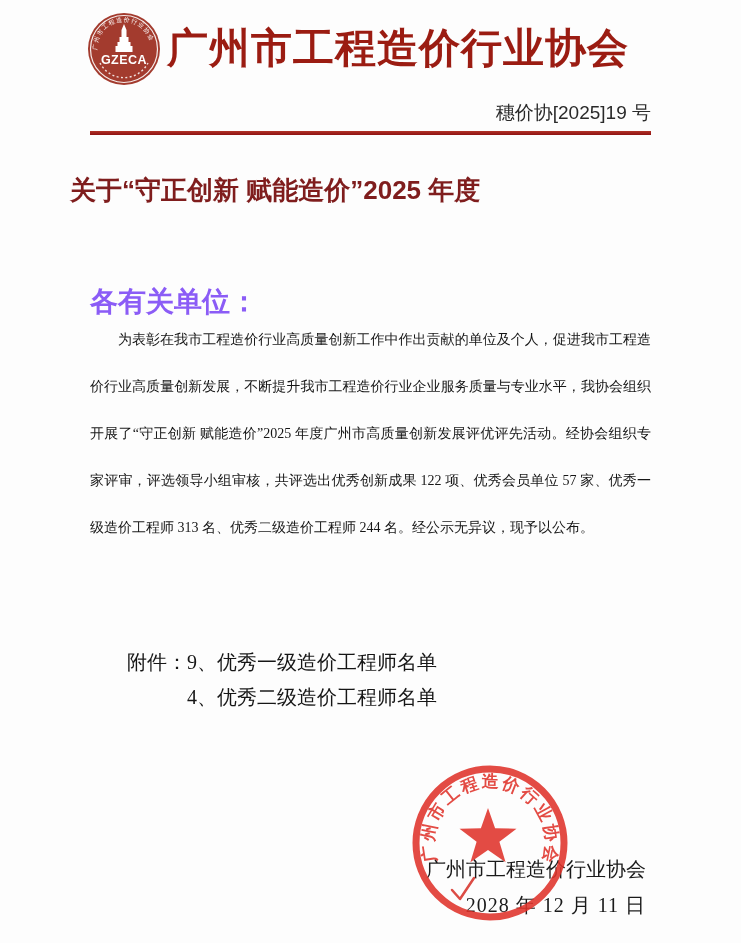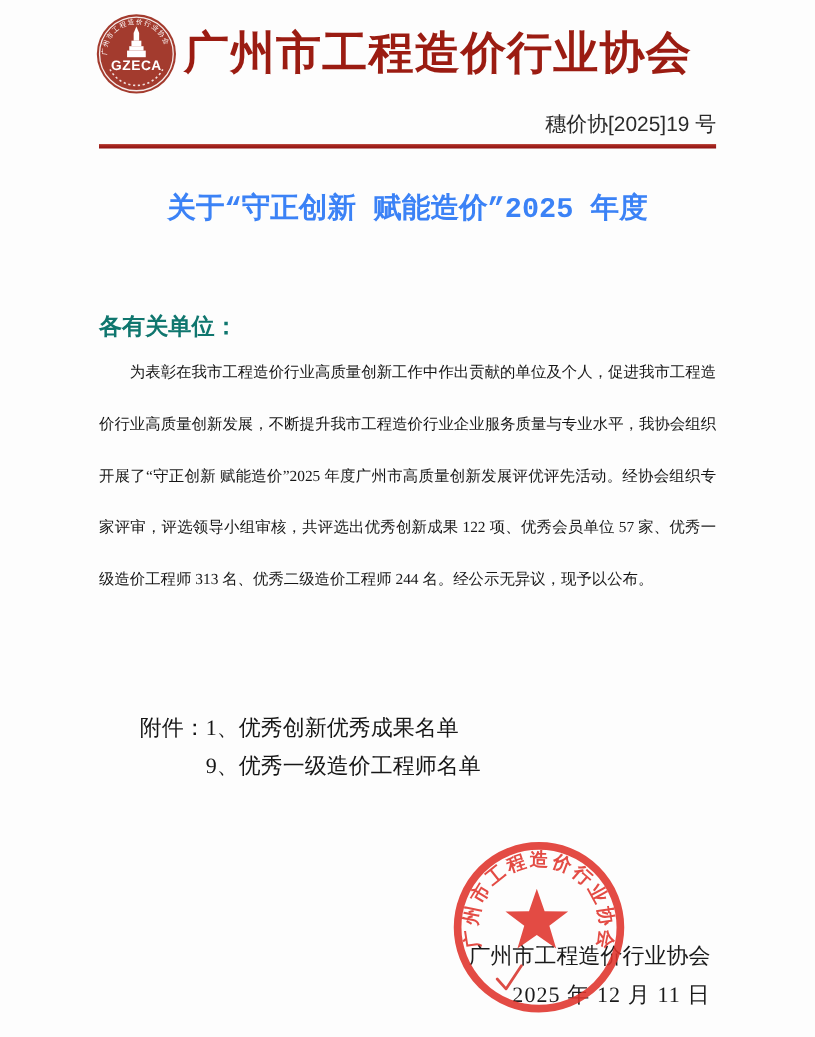--- a/index.html
+++ b/index.html
@@ -25,27 +25,27 @@
     text-align:right; font-size:19px; color:#2a2a2a;
     font-family:"Liberation Sans","DejaVu Sans",sans-serif;
   }
   .red-rule {
     position:absolute; left:90px; top:131px; width:561px; height:4px;
     background:linear-gradient(to bottom,#b23227,#8e1212);
   }
   
   .doc-title {
     position:absolute; left:70px; top:171px; width:601px;
-    text-align:center; font-weight:bold; font-size:26px; line-height:39px;
-    font-family:Liberation Mono, monospace; color:#3b82f6;
+    font-weight:bold; font-size:26px; line-height:39px;
+    font-family:Liberation Sans, sans-serif; color:#7f1d1d;
   }
   
   .salutation {
     position:absolute; left:90px; top:283px;
-    font-size:21px; font-weight:bold; color:#0f766e;
+    font-size:28px; font-weight:bold; color:#8b5cf6;
     font-family:"Liberation Sans","DejaVu Sans",sans-serif;
   }
   .para {
     position:absolute; left:90px; top:316px; width:561px; margin:0;
     font-size:14px; line-height:47px; text-align:justify;
     text-indent:2em; color:#161616;
   }
   
   .attachments {
     position:absolute; left:127px; top:645px;
@@ -101,35 +101,35 @@
     <div>关于“守正创新 赋能造价”2025 年度</div>
   </div>
 
   <div class="salutation">各有关单位：</div>
 
   <p class="para">为表彰在我市工程造价行业高质量创新工作中作出贡献的单位及个人，促进我市工程造价行业高质量创新发展，不断提升我市工程造价行业企业服务质量与专业水平，我协会组织开展了“守正创新 赋能造价”2025 年度广州市高质量创新发展评优评先活动。经协会组织专家评审，评选领导小组审核，共评选出优秀创新成果 122 项、优秀会员单位 57 家、优秀一级造价工程师 313 名、优秀二级造价工程师 244 名。经公示无异议，现予以公布。</p>
 
   <div class="attachments">
     <span class="att-label">附件：</span>
     <div class="att-list">
-      <div>1、优秀创新优秀成果名单</div>
       <div>9、优秀一级造价工程师名单</div>
+      <div>4、优秀二级造价工程师名单</div>
     </div>
   </div>
 
   <svg class="seal" viewBox="0 0 162 162" aria-hidden="true">
     <defs>
       <path id="sealArc" d="M 27.7,101 A 56,56 0 1 1 132.3,101"></path>
     </defs>
     <circle cx="80" cy="81" r="74" fill="none" stroke="#e0332b" stroke-width="7"></circle>
     <text font-size="17" font-weight="bold" fill="#e0332b" letter-spacing="2.5" font-family="Liberation Sans, DejaVu Sans, sans-serif">
       <textPath href="#sealArc" startOffset="1%">广州市工程造价行业协会</textPath>
     </text>
     <polygon fill="#e0332b" points="78,46 85.1,66.3 106.5,66.7 89.4,79.7 95.6,100.3 78,88 60.4,100.3 66.6,79.7 49.5,66.7 70.9,66.3"></polygon>
     <polyline points="42,128 50,137 64,116" fill="none" stroke="#d8342c" stroke-width="2.5" stroke-linecap="round" stroke-linejoin="round"></polyline>
   </svg>
 
   <div class="signature">
     <div class="sig-org">广州市工程造价行业协会</div>
-    <div class="sig-date">2025 年 12 月 11 日</div>
+    <div class="sig-date">2028 年 12 月 11 日</div>
   </div>
 
 </div>
 
 </body></html>

